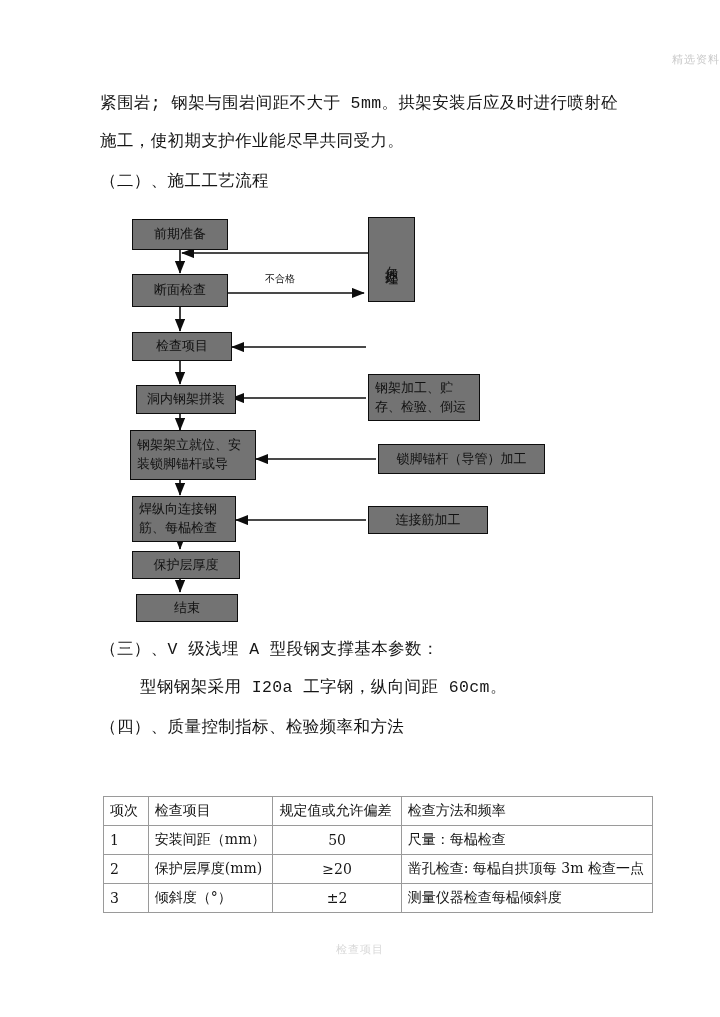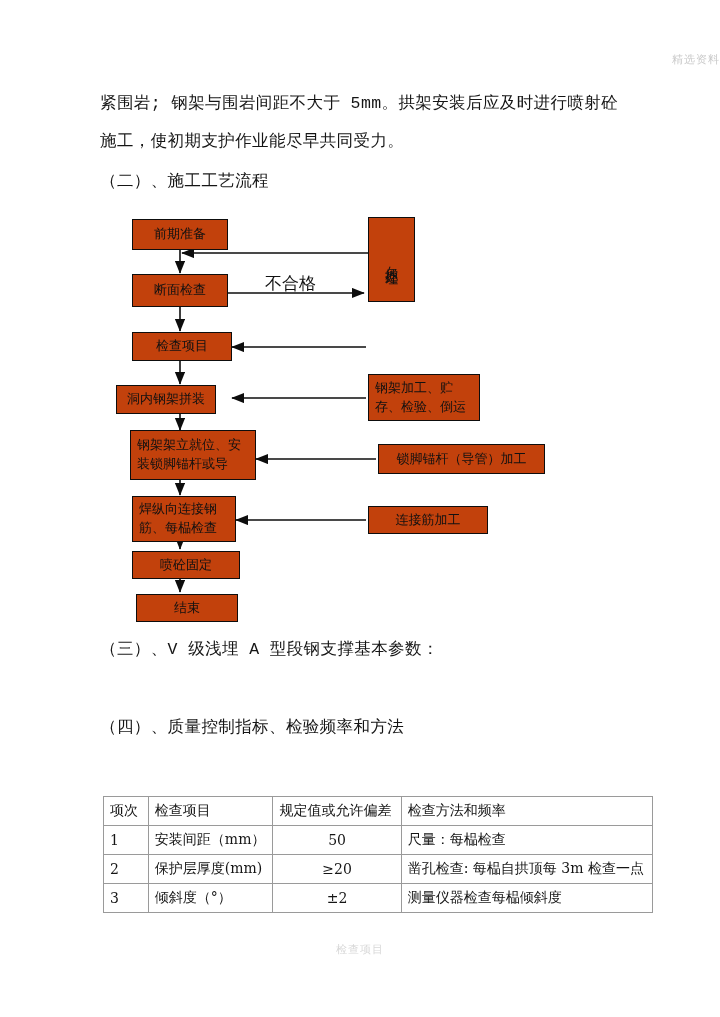--- a/index.html
+++ b/index.html
@@ -58,21 +58,21 @@
     position: absolute;
     left: 0; top: 0;
     width: 720px;
     height: 640px;
     pointer-events: none;
   }
   .node {
     position: absolute;
     box-sizing: border-box;
     border: 1.3px solid #0d0d0d;
-    background: #c2410c;
+    background: #737373;
     font-size: 13px;
     line-height: 1.45;
     color: #111;
     display: flex;
     align-items: center;
     justify-content: center;
     text-align: center;
     font-family: "DejaVu Serif", "Liberation Serif", serif;
     padding: 6px 4px;
   }
@@ -82,21 +82,21 @@
     letter-spacing: 2px;
     line-height: 1.2;
   }
   .node.just {
     justify-content: flex-start;
     text-align: left;
     padding-left: 6px;
   }
   .edge-label {
     position: absolute;
-    font-size: 17px;
+    font-size: 10px;
     color: #111;
     font-family: "DejaVu Serif", "Liberation Serif", serif;
     white-space: nowrap;
   }
 
   
   table.qtable {
     position: absolute;
     left: 103px;
     top: 796px;
@@ -175,39 +175,40 @@
     <div class="node vert" style="left:368px; top:217px; width:47px; height:85px;">欠挖处理</div>
 
     <div class="edge-label" style="left:265px; top:272px;">不合格</div>
 
     <div class="node" style="left:132px; top:274px; width:96px; height:33px;">断面检查</div>
 
     <div class="node" style="left:132px; top:332px; width:100px; height:29px;">检查项目</div>
 
     <div class="node" style="left:368px; top:333px; width:110px; height:28px;margin-top:44px;">准确测量</div>
 
-    <div class="node" style="left:116px; top:385px; width:100px; height:29px;">洞内钢架拼装</div>
+    <div class="node" style="left:136px; top:385px; width:100px; height:29px;">洞内钢架拼装</div>
 
     <div class="node just" style="left:368px; top:374px; width:112px; height:47px;">钢架加工、贮存、检验、倒运</div>
 
     <div class="node just" style="left:130px; top:430px; width:126px; height:50px;">钢架架立就位、安装锁脚锚杆或导</div>
 
     <div class="node" style="left:378px; top:444px; width:167px; height:30px;">锁脚锚杆（导管）加工</div>
 
     <div class="node just" style="left:132px; top:496px; width:104px; height:46px;">焊纵向连接钢筋、每榀检查</div>
 
     <div class="node" style="left:368px; top:506px; width:120px; height:28px;">连接筋加工</div>
 
-    <div class="node" style="left:132px; top:551px; width:108px; height:28px;">喷砼固定</div>
+    <div class="node" style="left:132px; top:551px; width:108px; height:28px;">保护层厚度</div>
 
     <div class="node" style="left:136px; top:594px; width:102px; height:28px;">结束</div>
 
   </div>
 
   <div class="para p-sec3">（三）、V 级浅埋 A 型段钢支撑基本参数：</div>
+  <div class="para p-sec3b">型钢钢架采用 I20a 工字钢，纵向间距 60cm。</div>
   <div class="para p-sec4">（四）、质量控制指标、检验频率和方法</div>
 
   <table class="qtable">
     <thead>
       <tr>
         <th class="col-idx">项次</th>
         <th class="col-item">检查项目</th>
         <th class="col-val" style="text-align:left !important;">规定值或允许偏差</th>
         <th class="col-meth">检查方法和频率</th>
       </tr>

